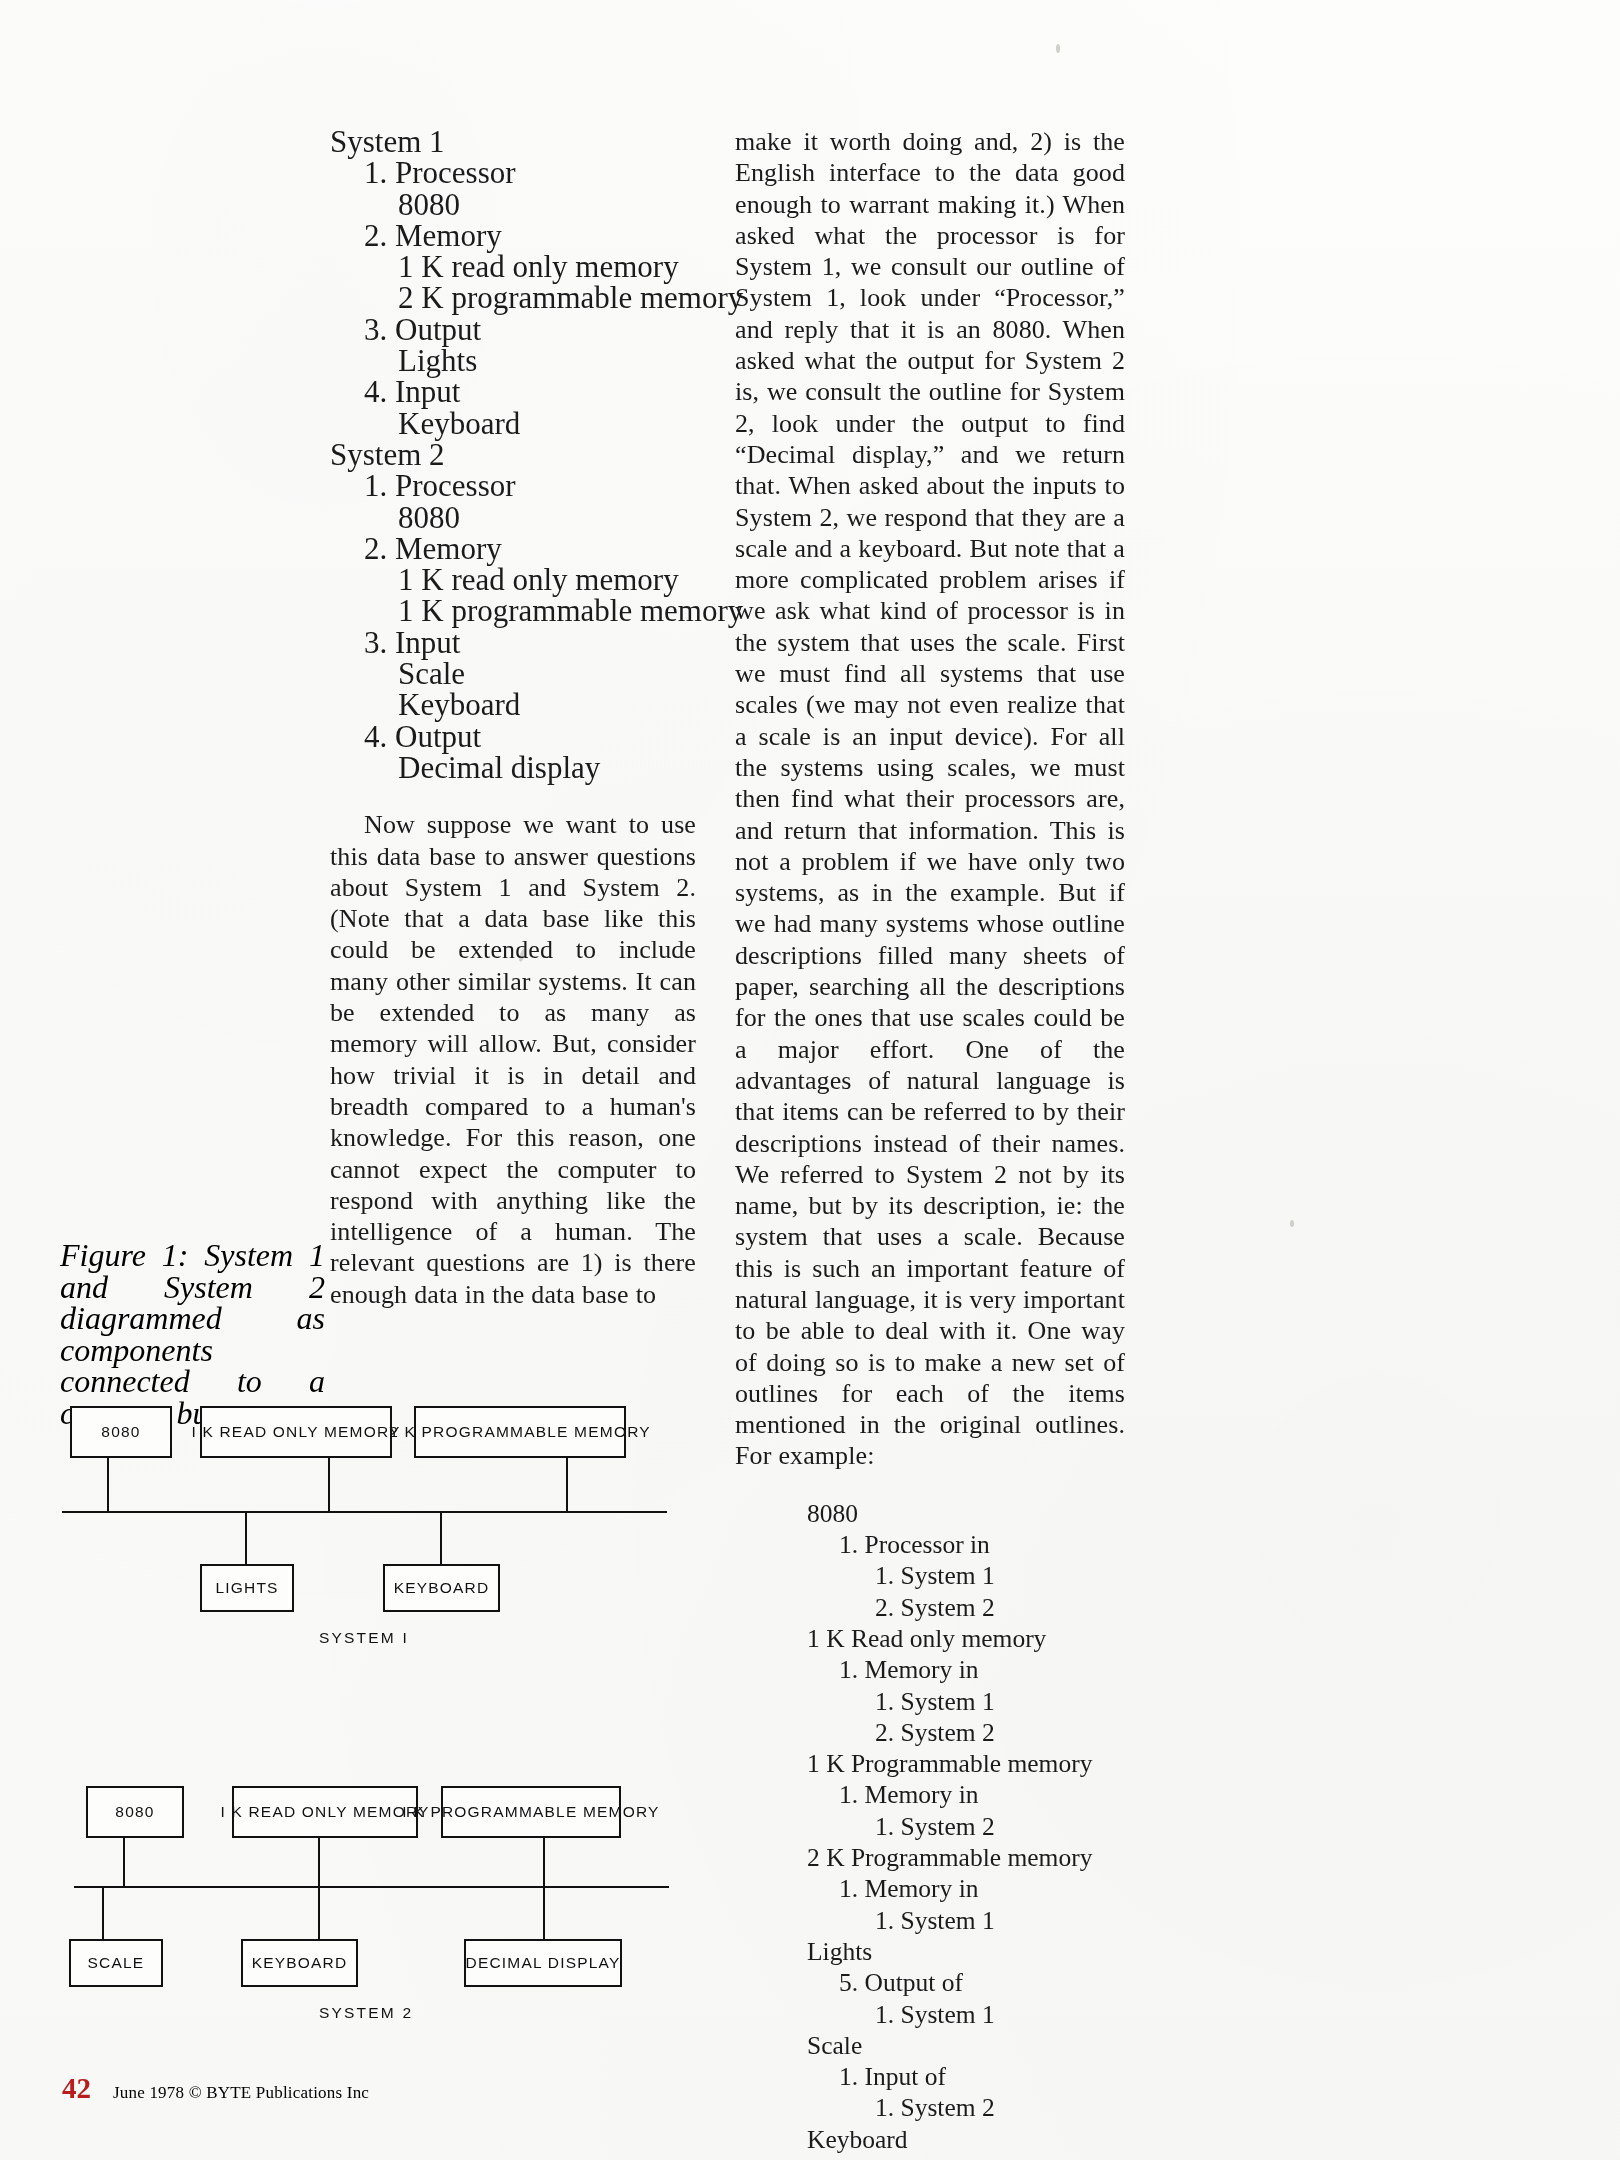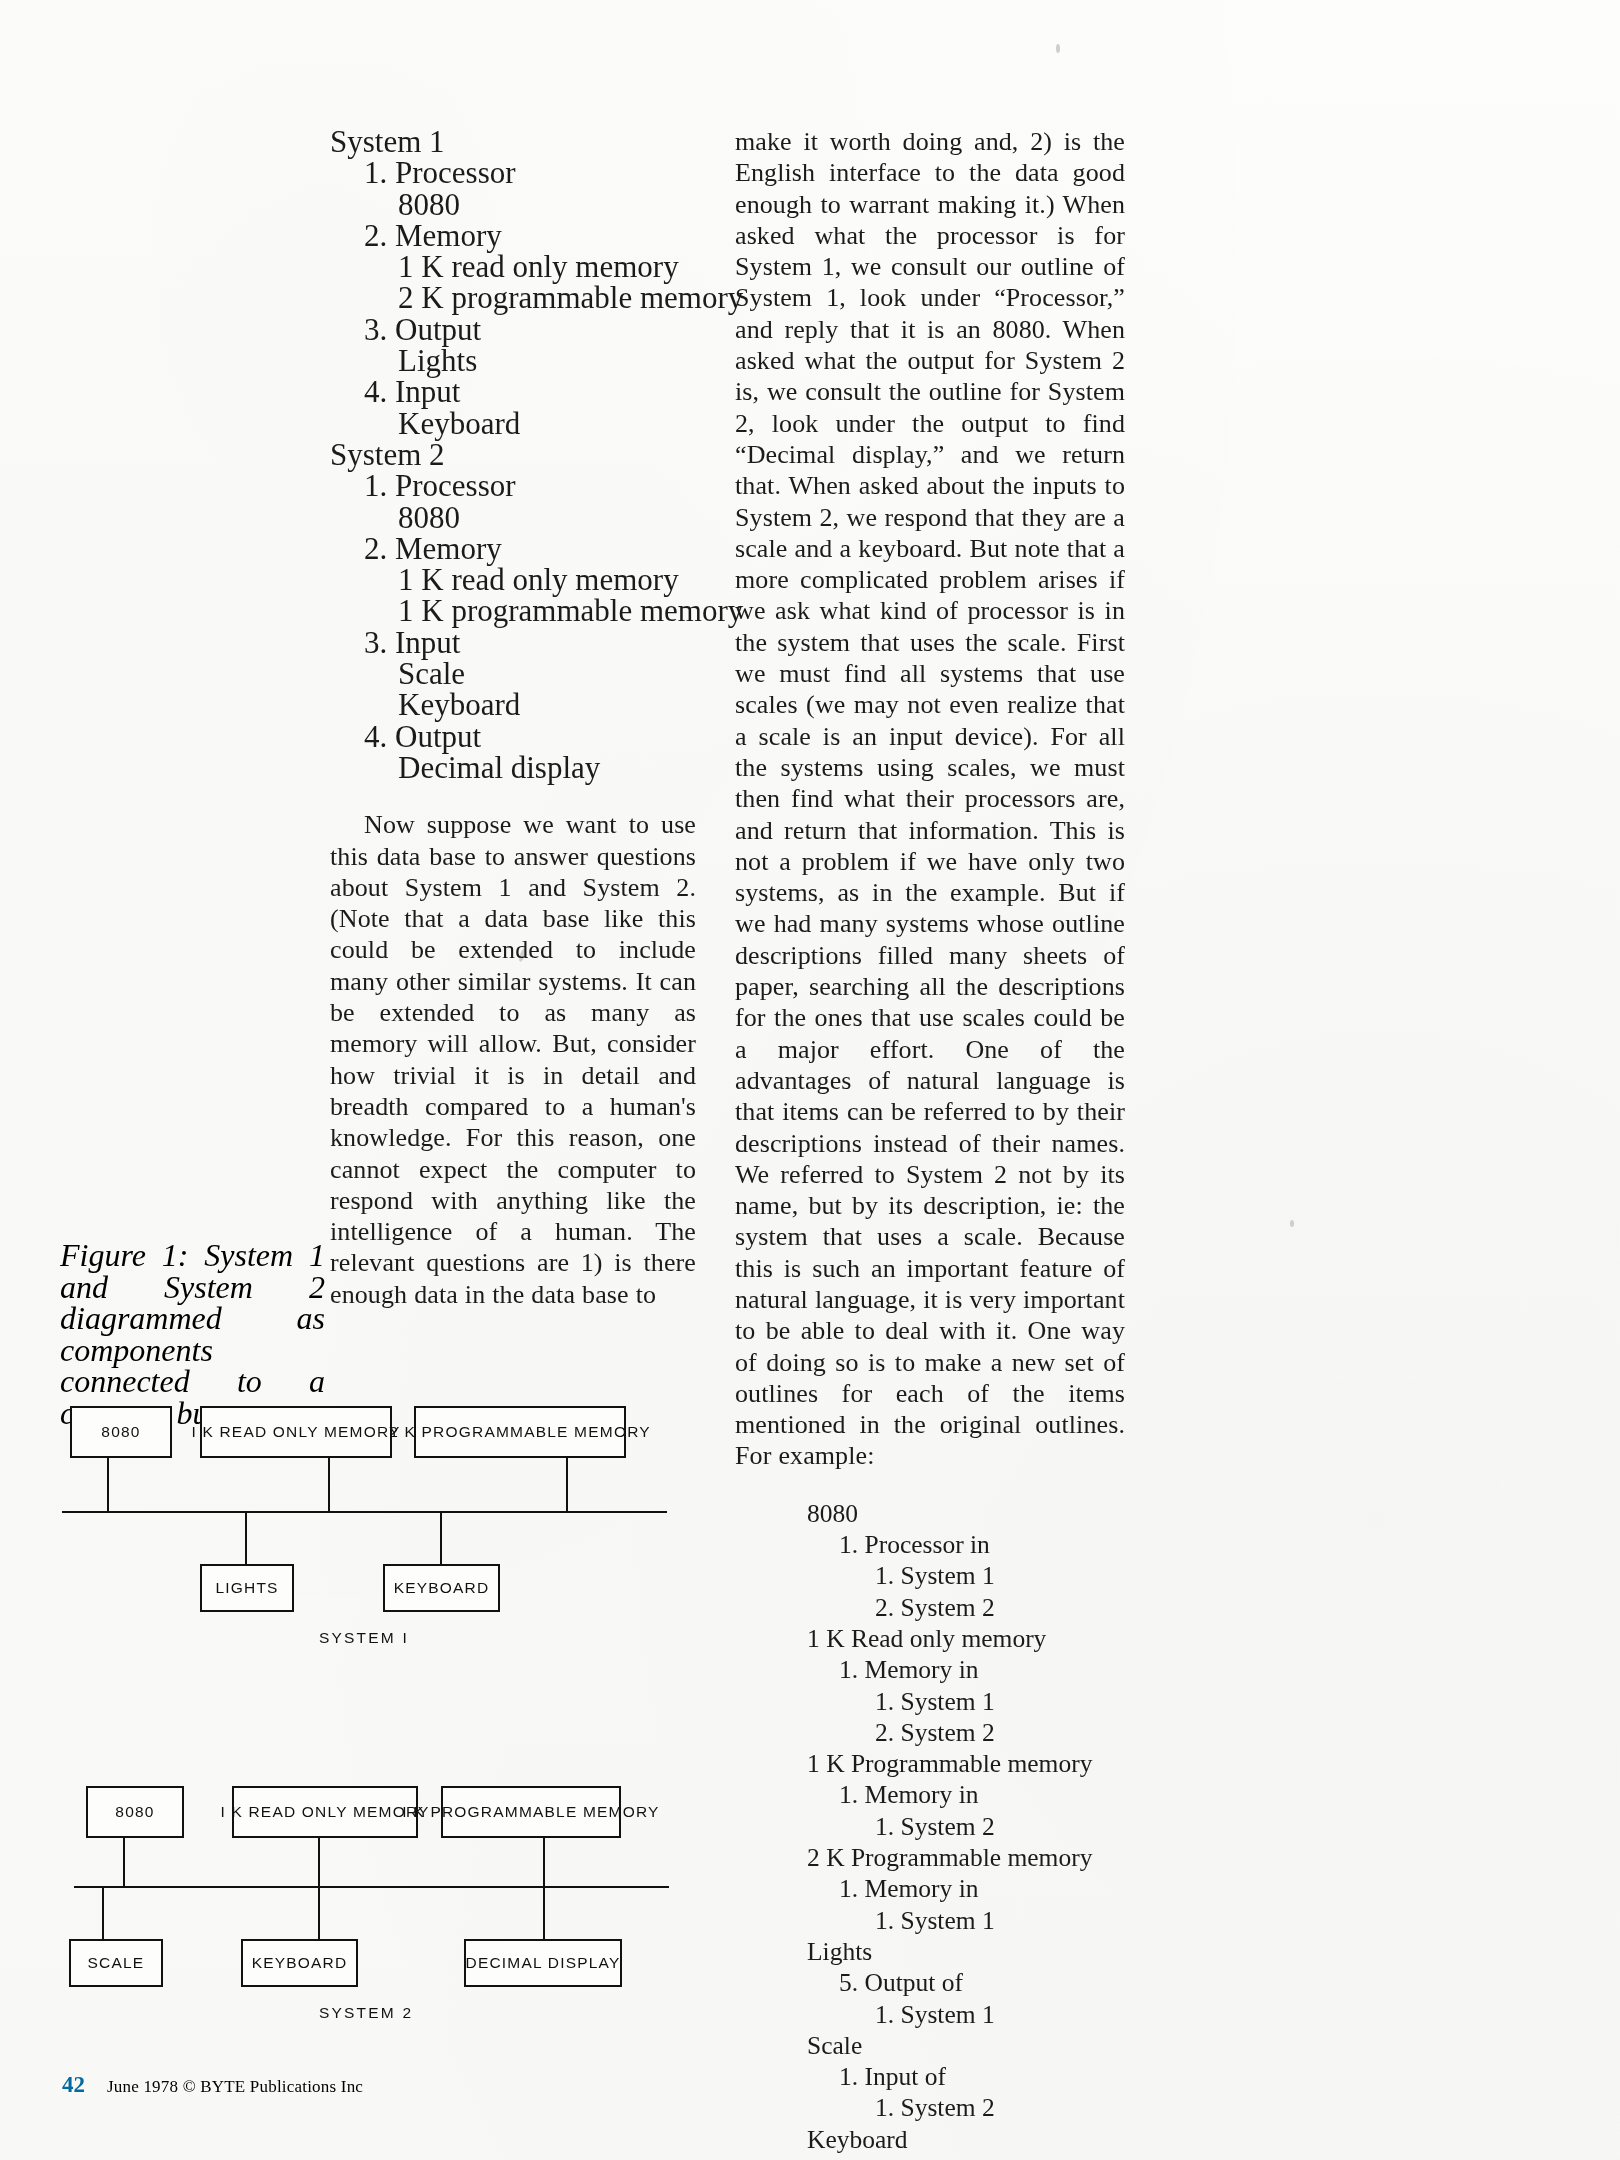--- a/index.html
+++ b/index.html
@@ -140,22 +140,22 @@
     left: 62px;
     top: 2072px;
     display: flex;
     align-items: baseline;
     gap: 22px;
     white-space: nowrap;
   }
   #footer .pageno {
     font-family: "Liberation Serif", serif;
     font-weight: bold;
-    font-size: 23px;
-    color: #0369a1;
+    font-size: 29px;
+    color: #b91c1c;
   }
   #footer .credit {
     font-family: "Liberation Serif", serif;
     font-size: 17px;
     color: #000000;
     letter-spacing: 0.2px;
   }
   
   .speck {
     position: absolute;

